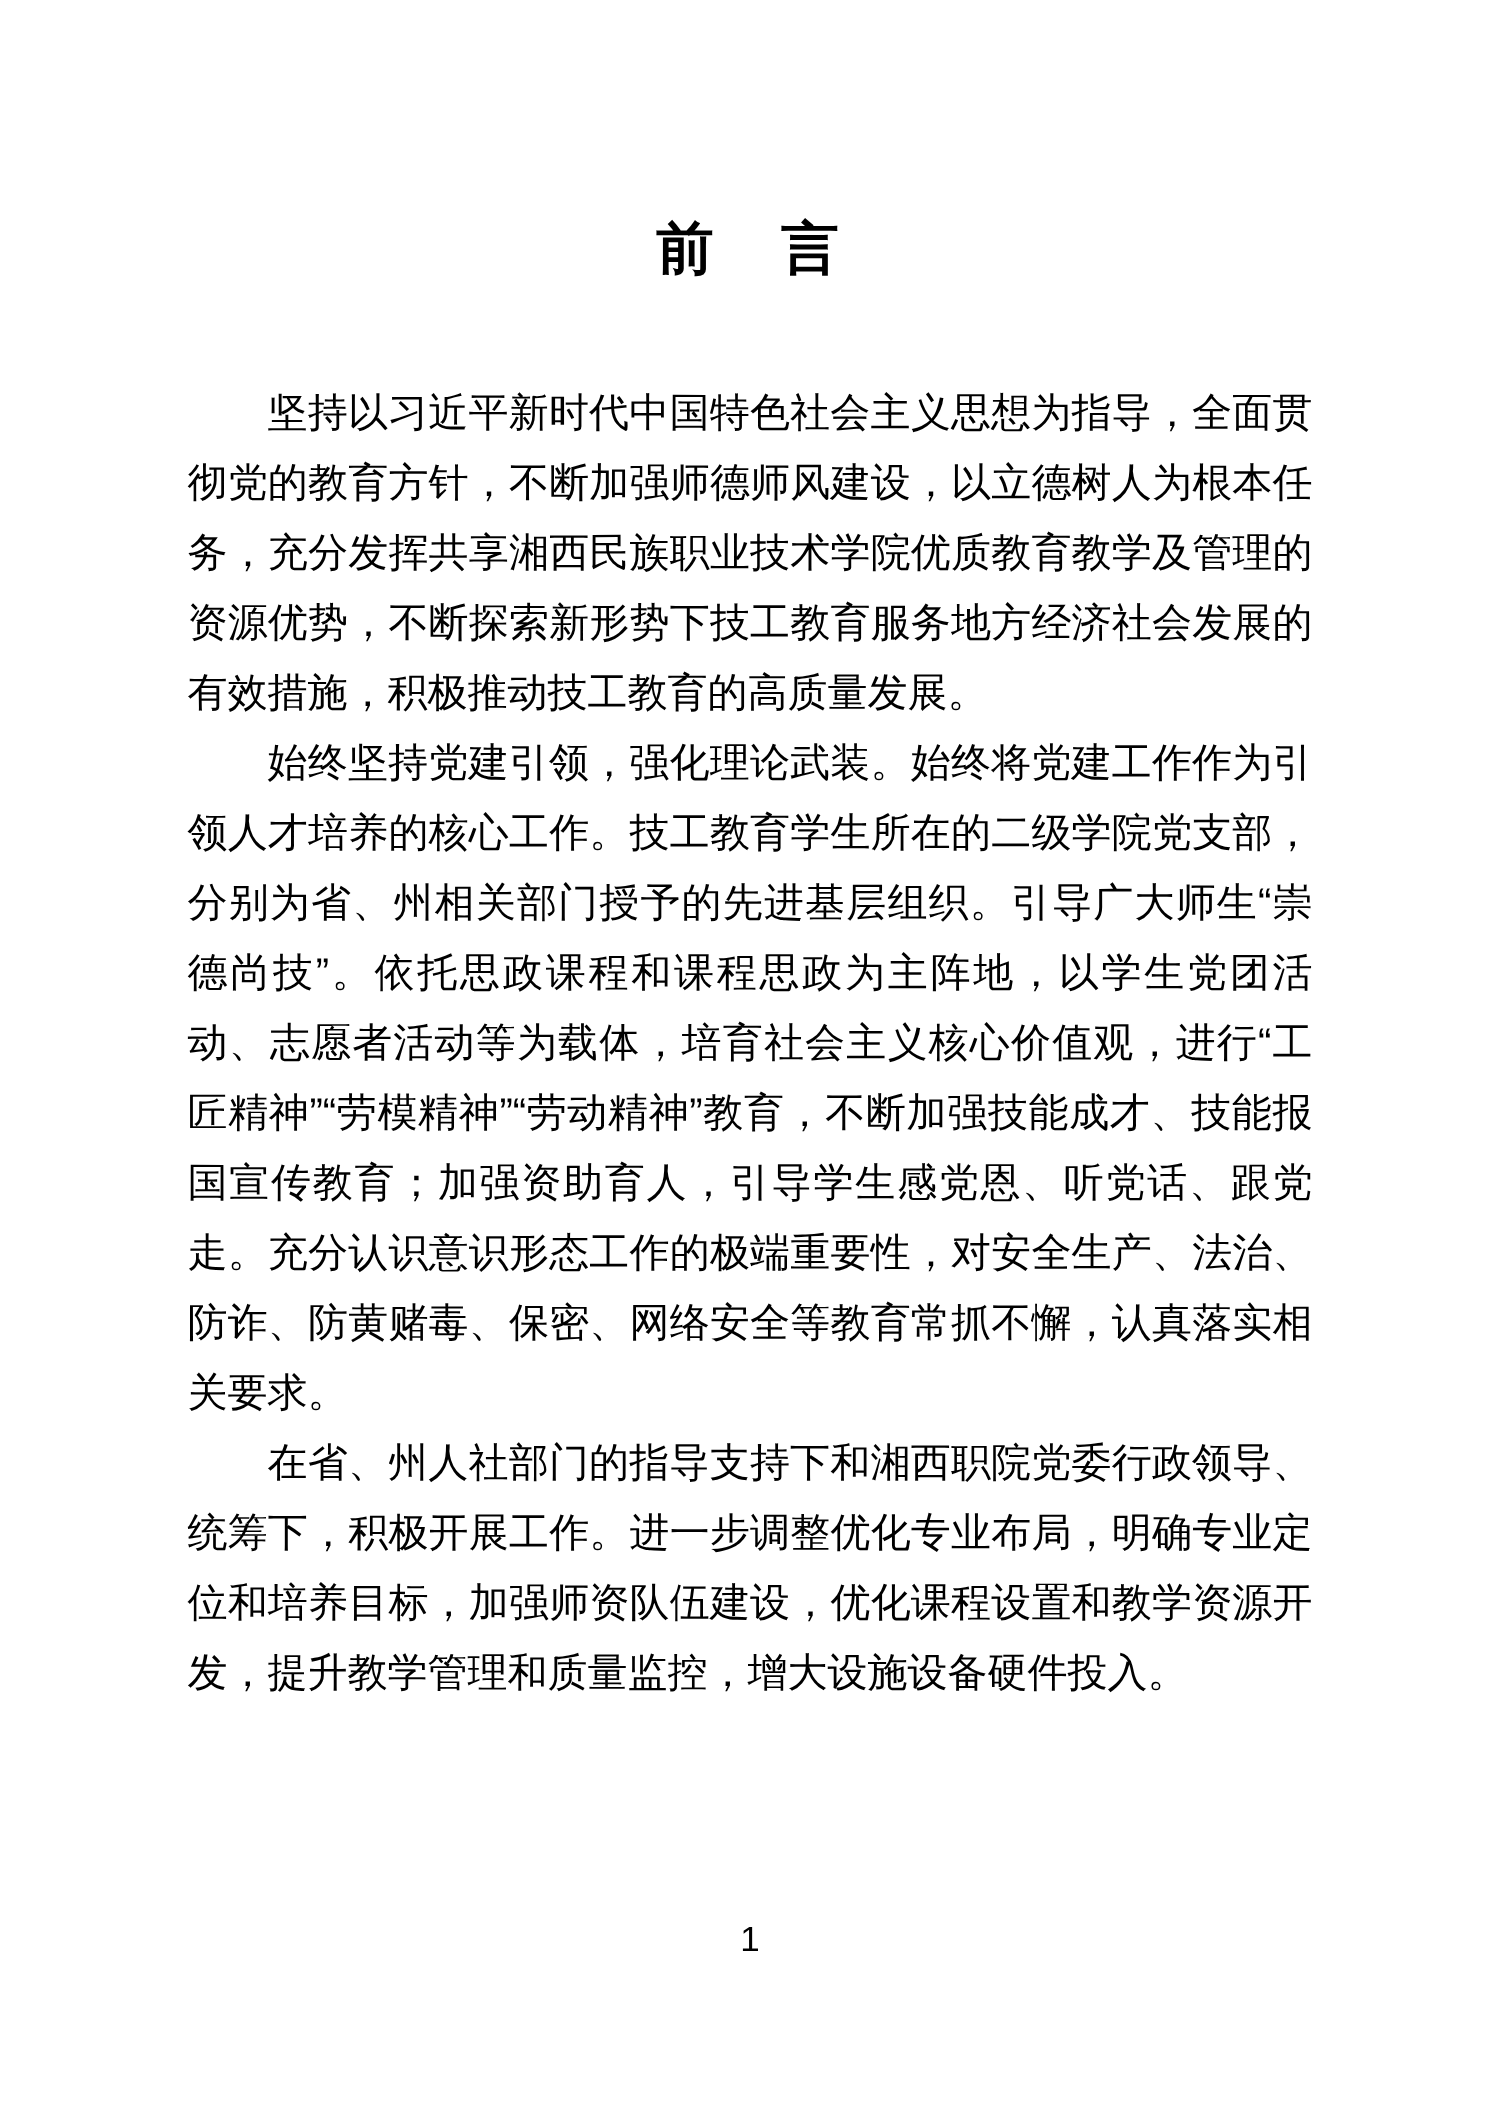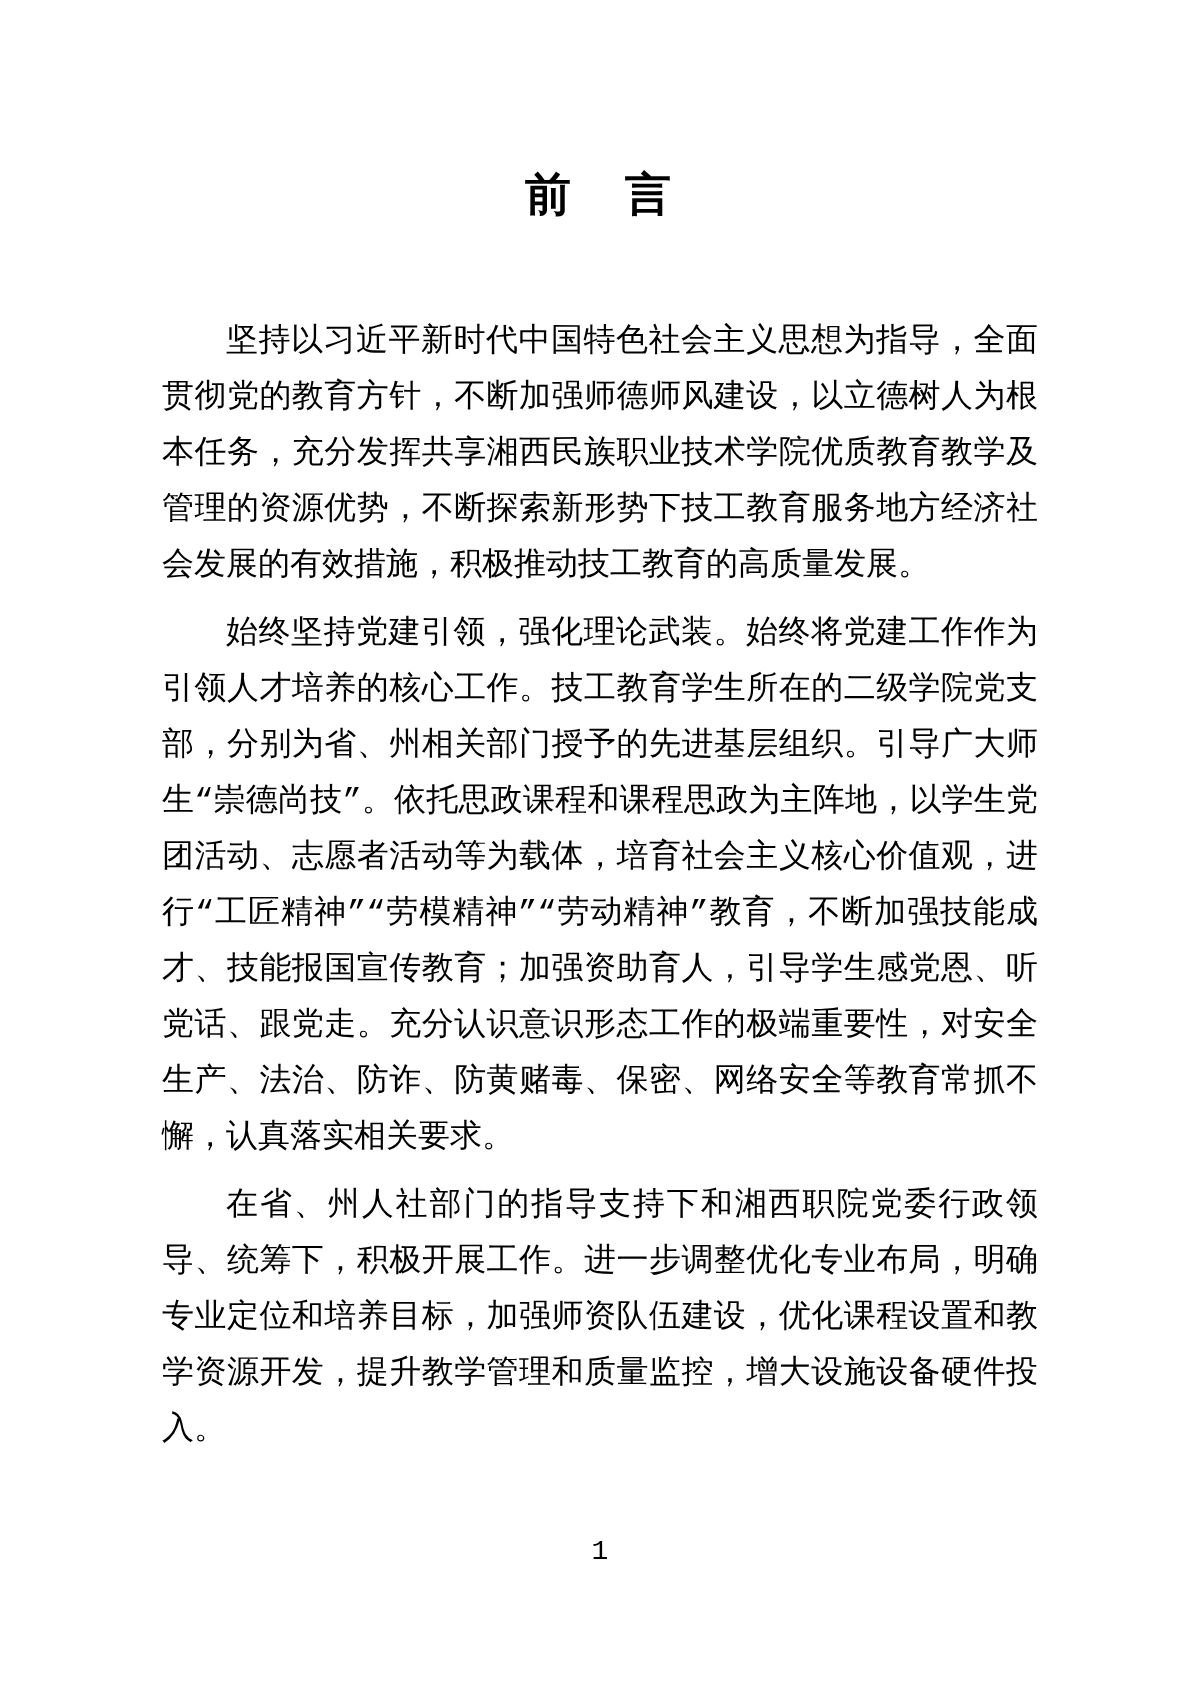--- a/index.html
+++ b/index.html
@@ -6,21 +6,21 @@
     margin: 0;
     padding: 0;
     background: #ffffff;
   }
   .page {
     position: relative;
     width: 1200px;
     height: 1698px;
     background: #ffffff;
     color: #000000;
-    font-family: Liberation Mono, monospace;
+    font-family: Liberation Sans, sans-serif;
     overflow: hidden;
   }
   .doc-title {
     position: absolute;
     top: 168px;
     left: 0;
     width: 100%;
     text-align: center;
     font-size: 46px;
     font-weight: bold;
@@ -33,21 +33,21 @@
     top: 302px;
     left: 150px;
     width: 900px;
     font-size: 32px;
     line-height: 56px;
     text-align: justify;
     text-justify: inter-character;
     color: #000000;
   }
   .doc-body p {
-    margin: 12px;
+    margin: 0;
     padding: 0;
     text-indent: 2em;
   }
   .page-number {
     position: absolute;
     top: 1534px;
     left: 0;
     width: 100%;
     text-align: center;
     font-size: 28px;

